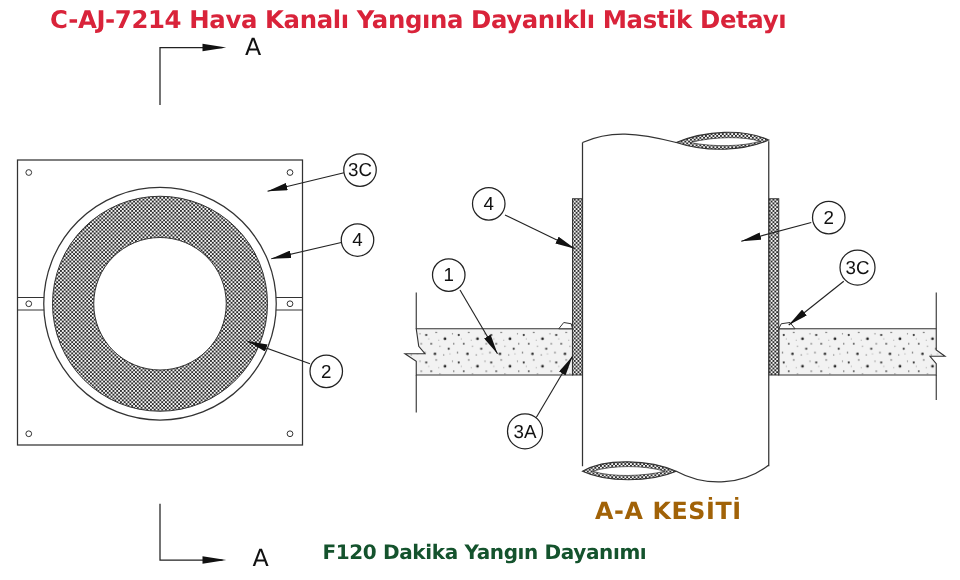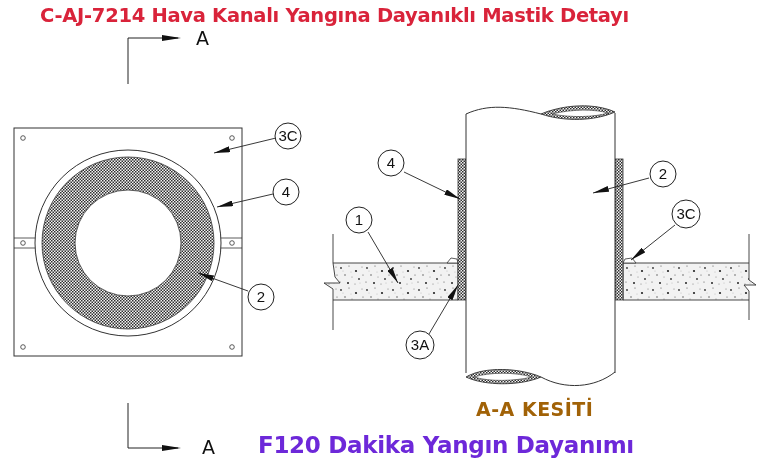--- a/index.html
+++ b/index.html
@@ -1,18 +1,18 @@
 <!DOCTYPE html>
 <html><head>
   <meta charset="utf-8">
   <style>
     html, body { margin: 0; padding: 0; background: #ffffff; }
     body { width: 768px; height: 464px; position: relative; overflow: hidden; font-family: "DejaVu Sans", sans-serif; }
     .title { position: absolute; left: 0; top: 4px; width: 669px; text-align: center; font-family: "DejaVu Sans", sans-serif; font-weight: bold; font-size: 19.5px; color: #d9233a; letter-spacing: -0.3px; }
-    .subtitle { position: absolute; left: 258px; top: 432px; font-family: "DejaVu Sans", sans-serif; font-weight: bold; font-size: 23px; color: #6d28d9; letter-spacing: -0.3px; }
+    .subtitle { position: absolute; left: 258px; top: 432px; font-family: "DejaVu Sans", sans-serif; font-weight: bold; font-size: 16px; color: #14532d; letter-spacing: -0.3px; }
     .section-label { position: absolute; left: 476px; top: 398px; font-family: "DejaVu Sans", sans-serif; font-weight: bold; font-size: 19px; color: #a16207; letter-spacing: 0.5px; }
     .cut-letter { position: absolute; font-family: "DejaVu Sans", sans-serif; font-size: 19px; color: #111; }
     svg.drawing { position: absolute; left: 0; top: 0; }
     .callout text { font-family: "Liberation Sans", sans-serif; font-size: 15px; fill: #111; }
   </style>
 </head>
 <body>
 
 <div class="title">C-AJ-7214 Hava Kanalı Yangına Dayanıklı Mastik Detayı</div>
 

